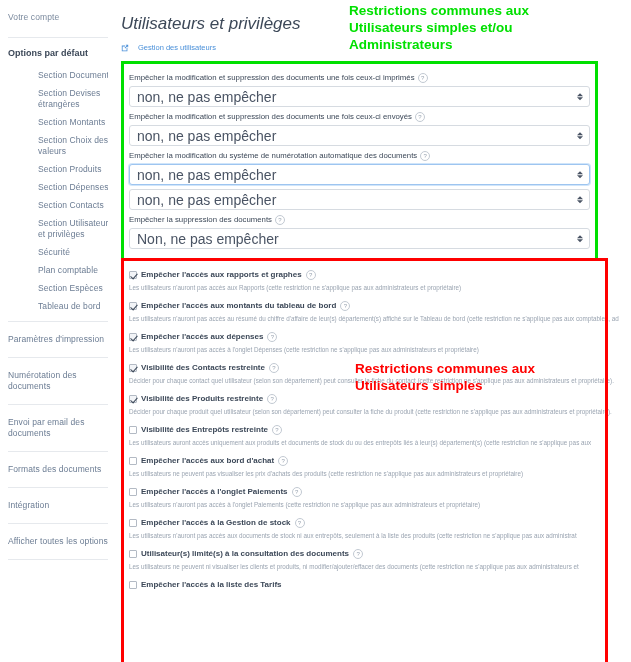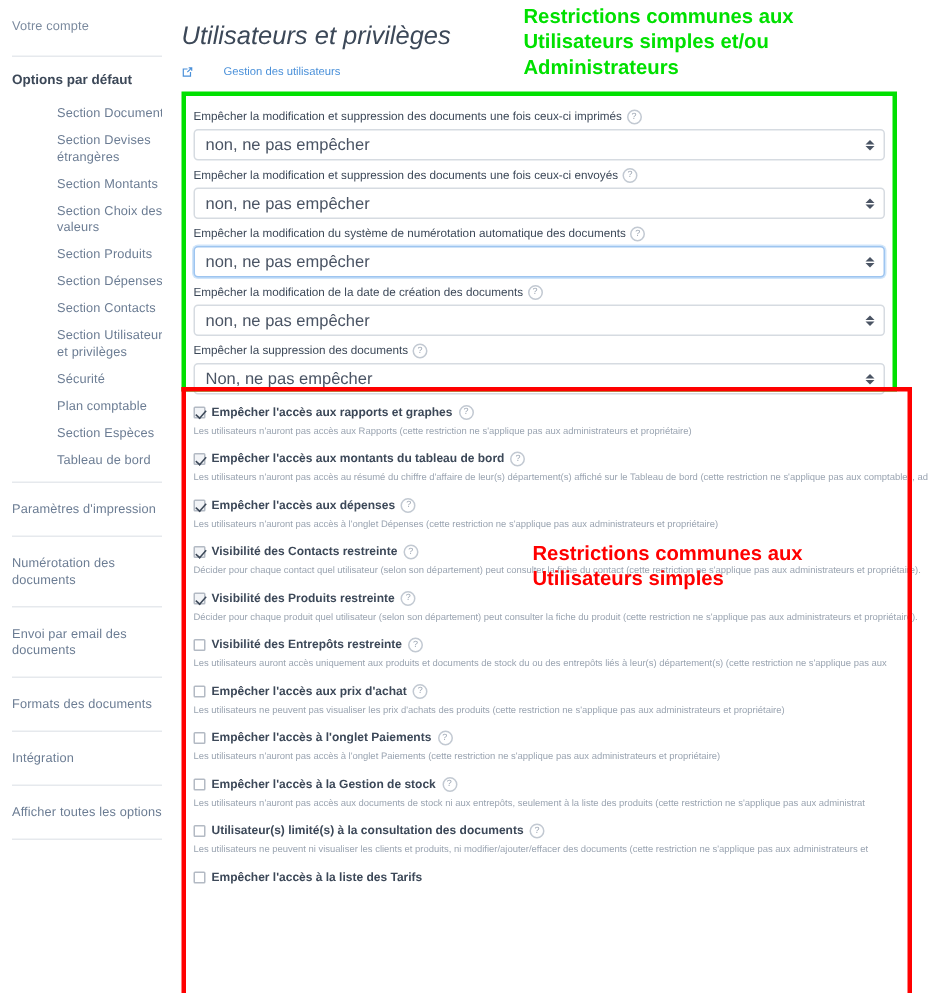--- a/index.html
+++ b/index.html
@@ -50,21 +50,21 @@
 
   
   .main{position:absolute;left:108px;top:0;right:0;height:662px;background:#fff;}
   .page-title{
     margin:14px 0 0 13px;
     font-size:17px;
     font-style:italic;
     color:#3c4858;
     font-weight:normal;
   }
-  .link-row{margin:9px 0 0 13px;display:flex;align-items:center;gap:20px;}
+  .link-row{margin:9px 0 0 13px;display:flex;align-items:center;gap:9px;}
   .ext-icon{display:inline-block;width:8px;height:8px;position:relative;}
   .ext-icon svg{display:block;}
   .link-row a{font-size:7.5px;color:#4a90d9;text-decoration:none;}
 
   
   .form-area{
     position:absolute;left:13px;top:61px;width:477px;
     padding:8px 8px 6px 8px;
     box-sizing:border-box;
   }
@@ -82,21 +82,21 @@
     background:#fff;flex:none;
   }
   .select{
     position:relative;
     height:21px;
     border:1px solid #d6dbe1;
     border-radius:3px;
     background:#fff;
     display:flex;align-items:center;
     padding:0 18px 0 7px;
-    font-size:11px;color:#4a5464;
+    font-size:14px;color:#4a5464;
     box-sizing:border-box;
     margin-bottom:4px;
   }
   .select.focused{border-color:#9ec5f0;box-shadow:0 0 0 1px rgba(120,180,240,.35);}
   .spin{
     position:absolute;right:6px;top:50%;transform:translateY(-50%);
     display:flex;flex-direction:column;gap:1.5px;align-items:center;
   }
   .spin i{display:block;width:0;height:0;
     border-left:3px solid transparent;border-right:3px solid transparent;}
@@ -246,24 +246,20 @@
           </div>
           <div class="select focused">
             <span>non, ne pas empêcher</span>
             <span class="spin">
               <i class="up"></i>
               <i class="dn"></i>
             </span>
           </div>
         </div>
         <div class="field">
-          <div class="field-label">
-            <span>Empêcher la modification de la date de création des documents</span>
-            <span class="qmark">?</span>
-          </div>
           <div class="select">
             <span>non, ne pas empêcher</span>
             <span class="spin">
               <i class="up"></i>
               <i class="dn"></i>
             </span>
           </div>
         </div>
         <div class="field">
           <div class="field-label">
@@ -325,21 +321,21 @@
           <div class="chk-line">
             <span class="cb"></span>
             <span class="chk-label">Visibilité des Entrepôts restreinte</span>
             <span class="qmark">?</span>
           </div>
           <div class="chk-desc">Les utilisateurs auront accès uniquement aux produits et documents de stock du ou des entrepôts liés à leur(s) département(s) (cette restriction ne s'applique pas aux</div>
         </div>
         <div class="chk-row">
           <div class="chk-line">
             <span class="cb"></span>
-            <span class="chk-label">Empêcher l'accès aux prix d'achat</span>
+            <span class="chk-label">Empêcher l'accès aux bord d'achat</span>
             <span class="qmark">?</span>
           </div>
           <div class="chk-desc">Les utilisateurs ne peuvent pas visualiser les prix d'achats des produits (cette restriction ne s'applique pas aux administrateurs et propriétaire)</div>
         </div>
         <div class="chk-row">
           <div class="chk-line">
             <span class="cb"></span>
             <span class="chk-label">Empêcher l'accès à l'onglet Paiements</span>
             <span class="qmark">?</span>
           </div>

